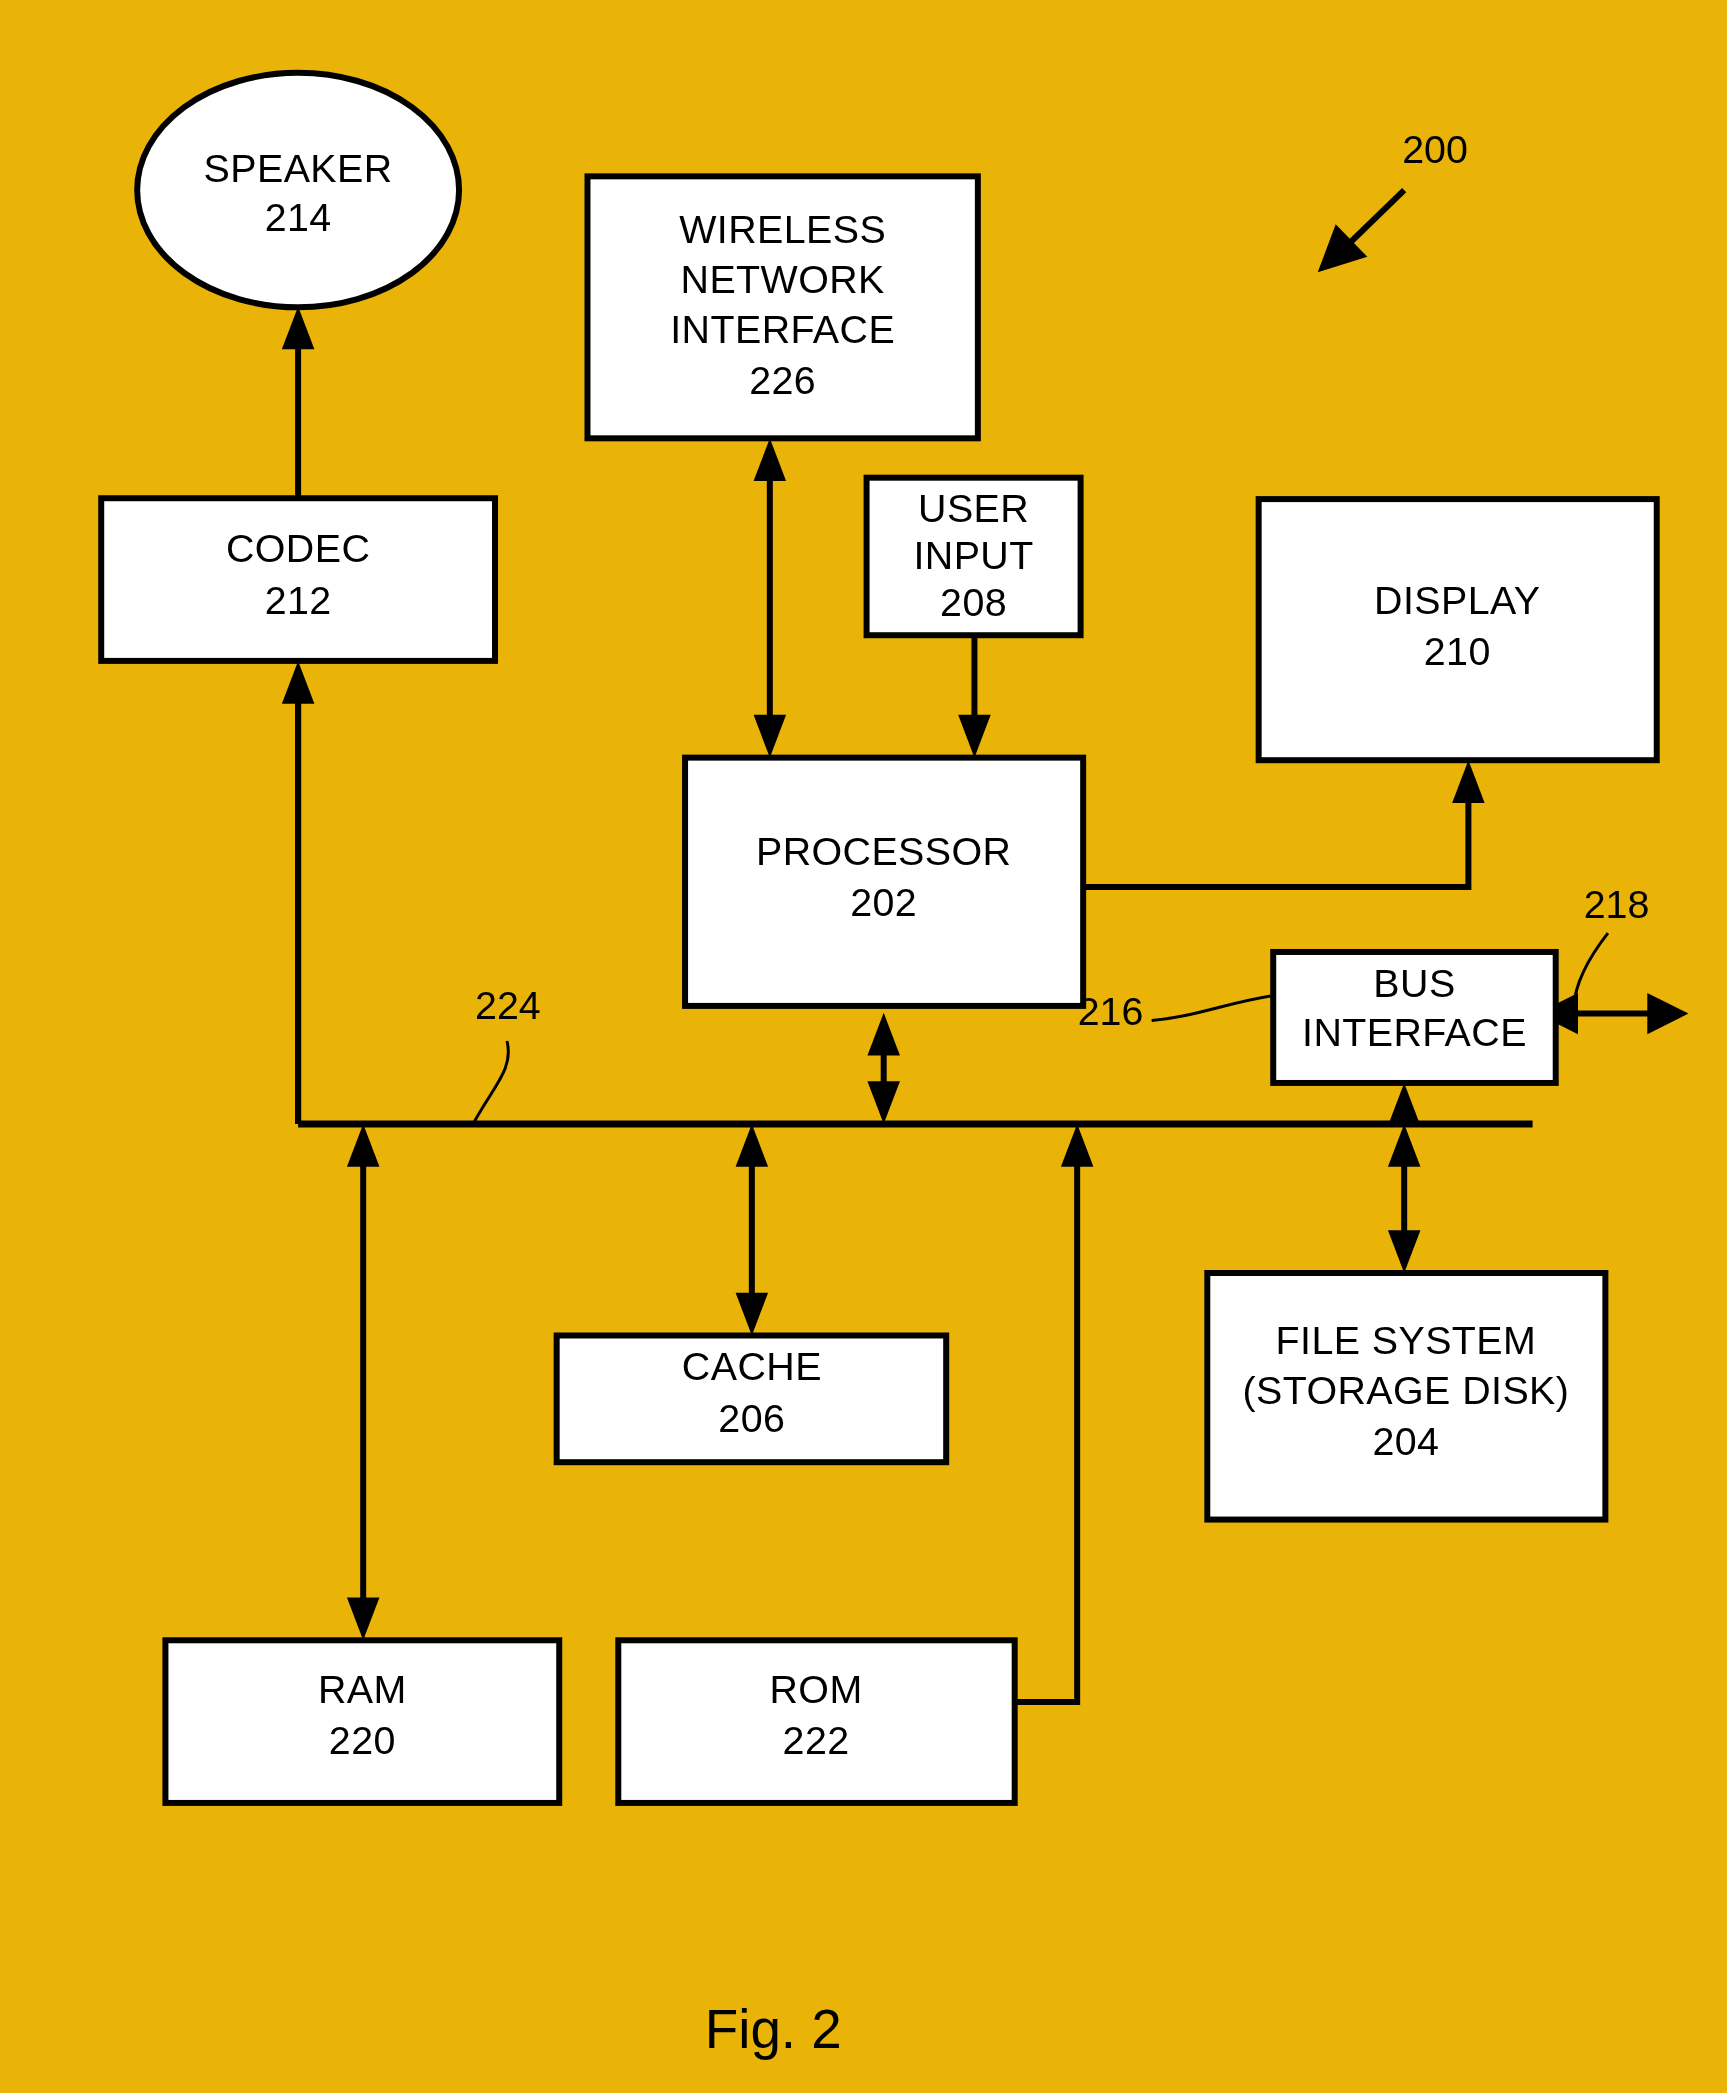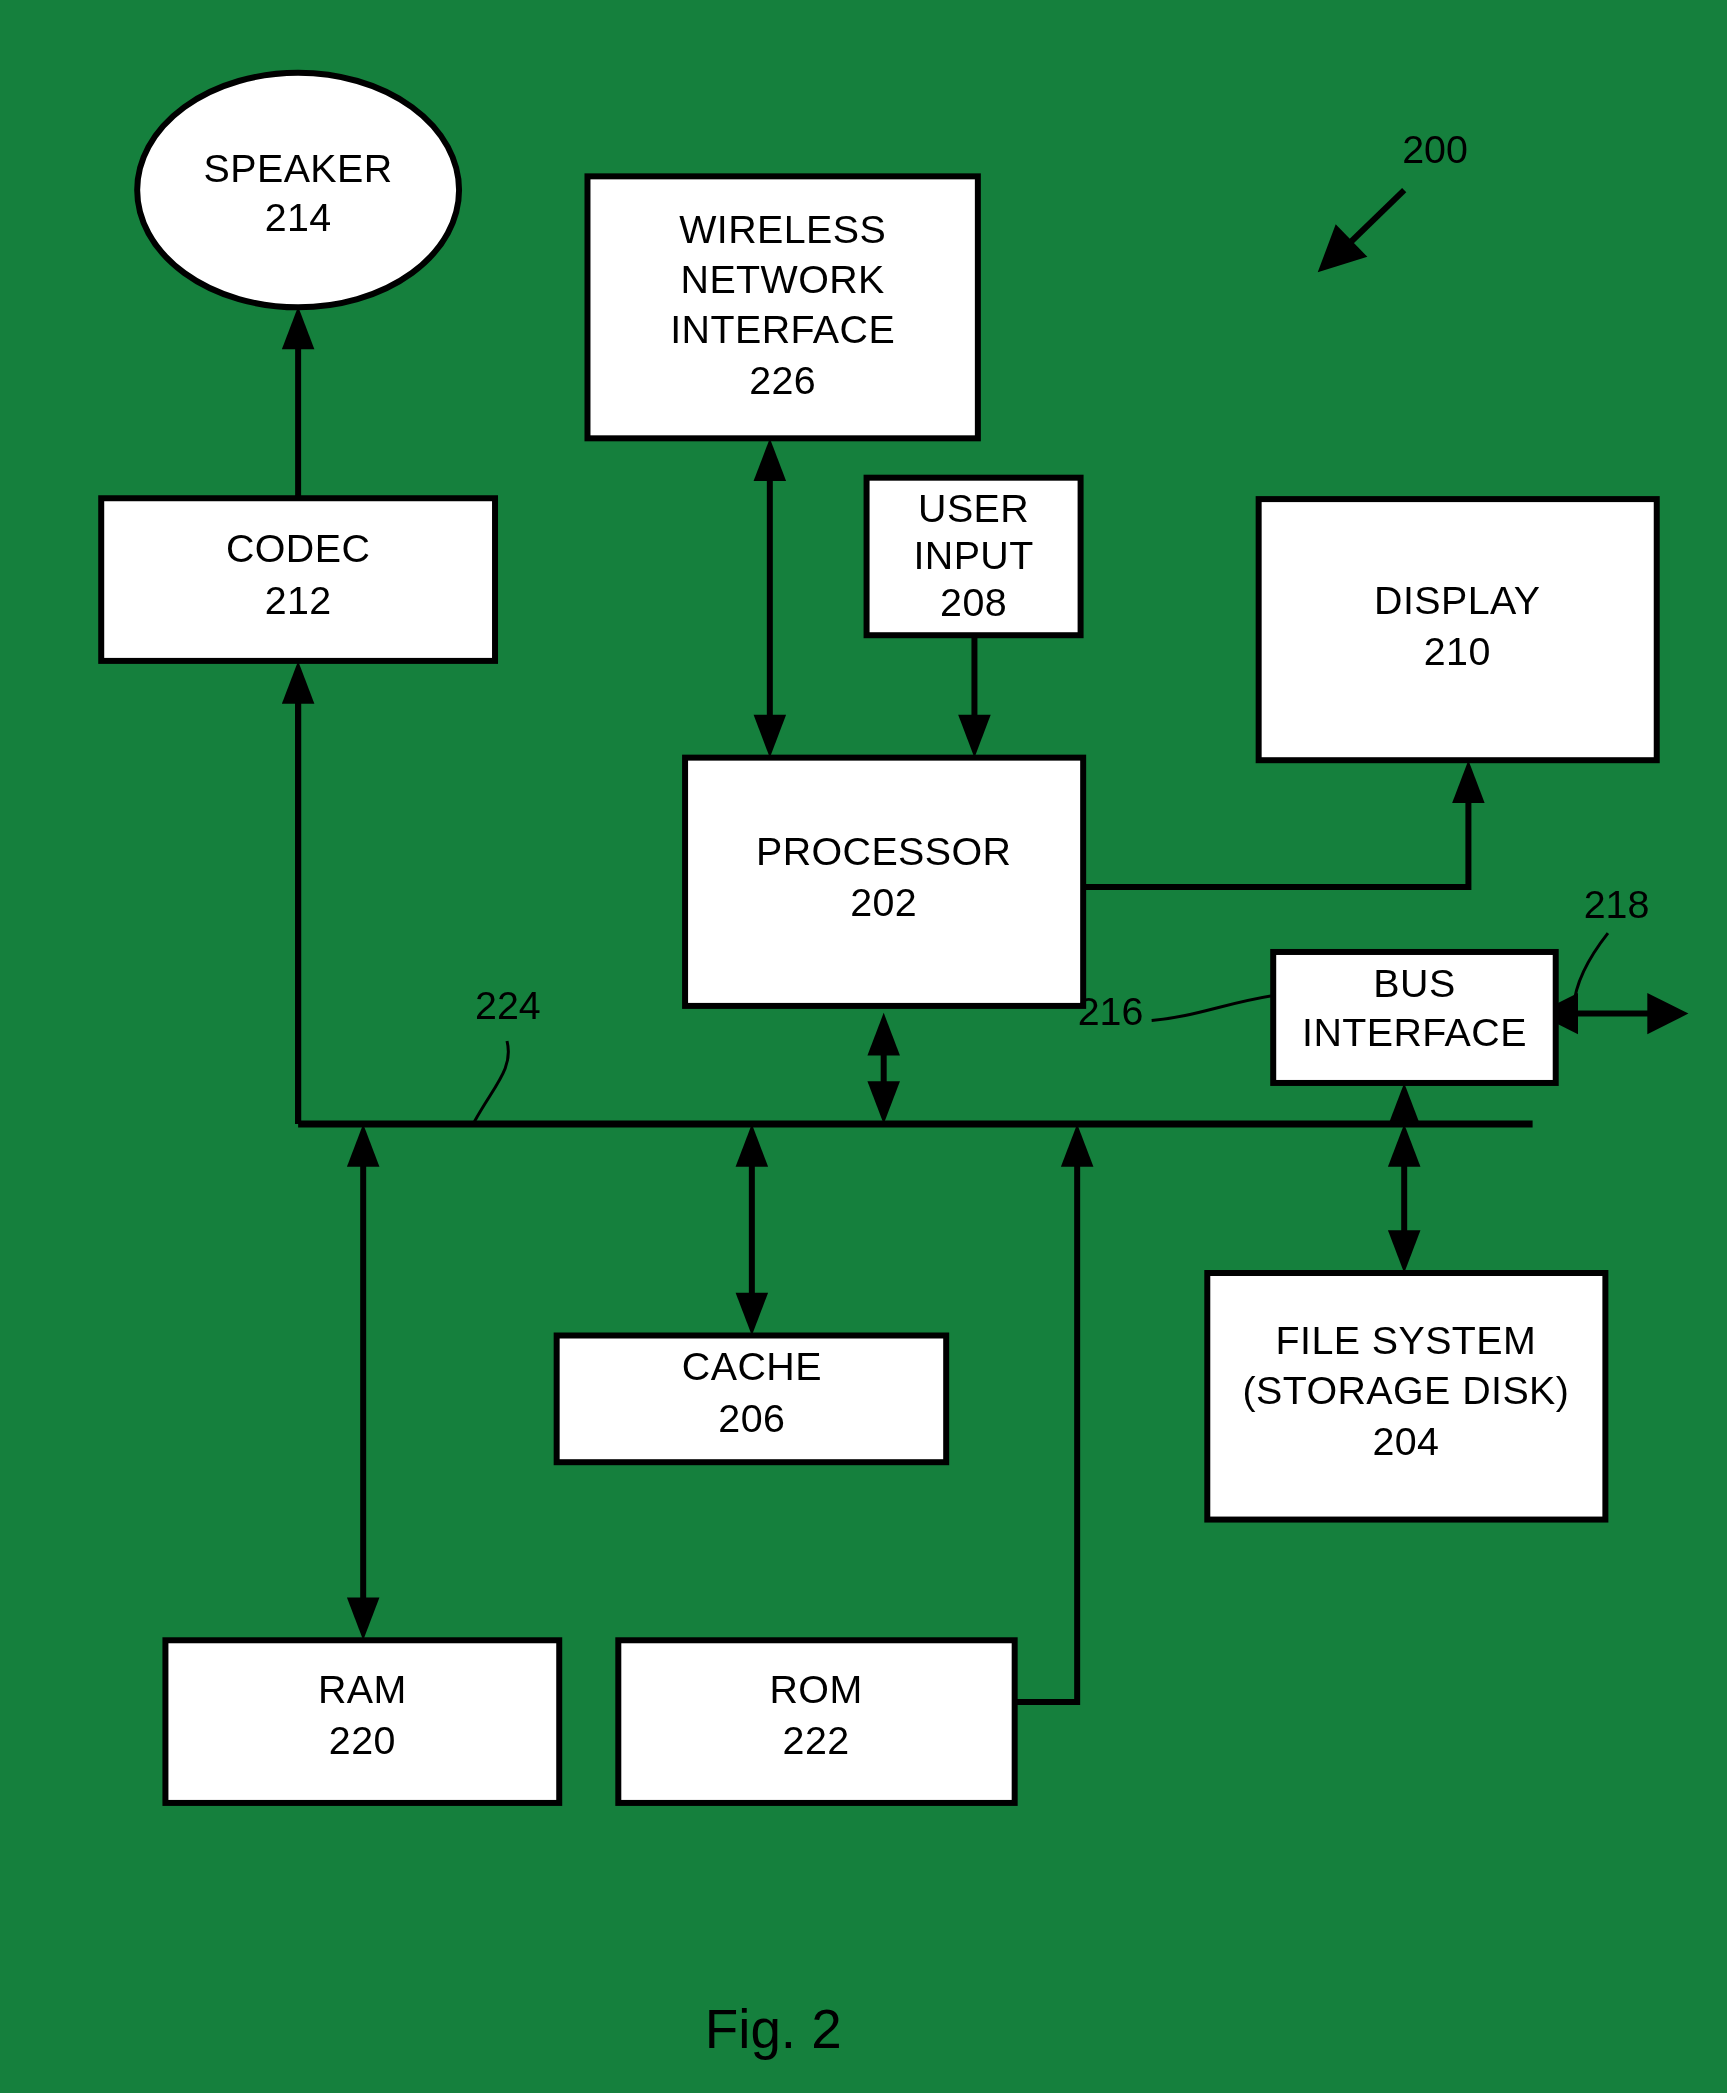--- a/index.html
+++ b/index.html
@@ -10,21 +10,21 @@
   body {
     width: 1728px;
     height: 2094px;
     font-family: "Liberation Sans", sans-serif;
     overflow: hidden;
   }
   #figure-root {
     position: relative;
     width: 1728px;
     height: 2094px;
-    background: #15803d;
+    background: #eab308;
     text-align: right;
   }
   svg.diagram {
     position: absolute;
     top: 0;
     left: 0;
     width: 1728px;
     height: 2094px;
   }
   .node-box {

